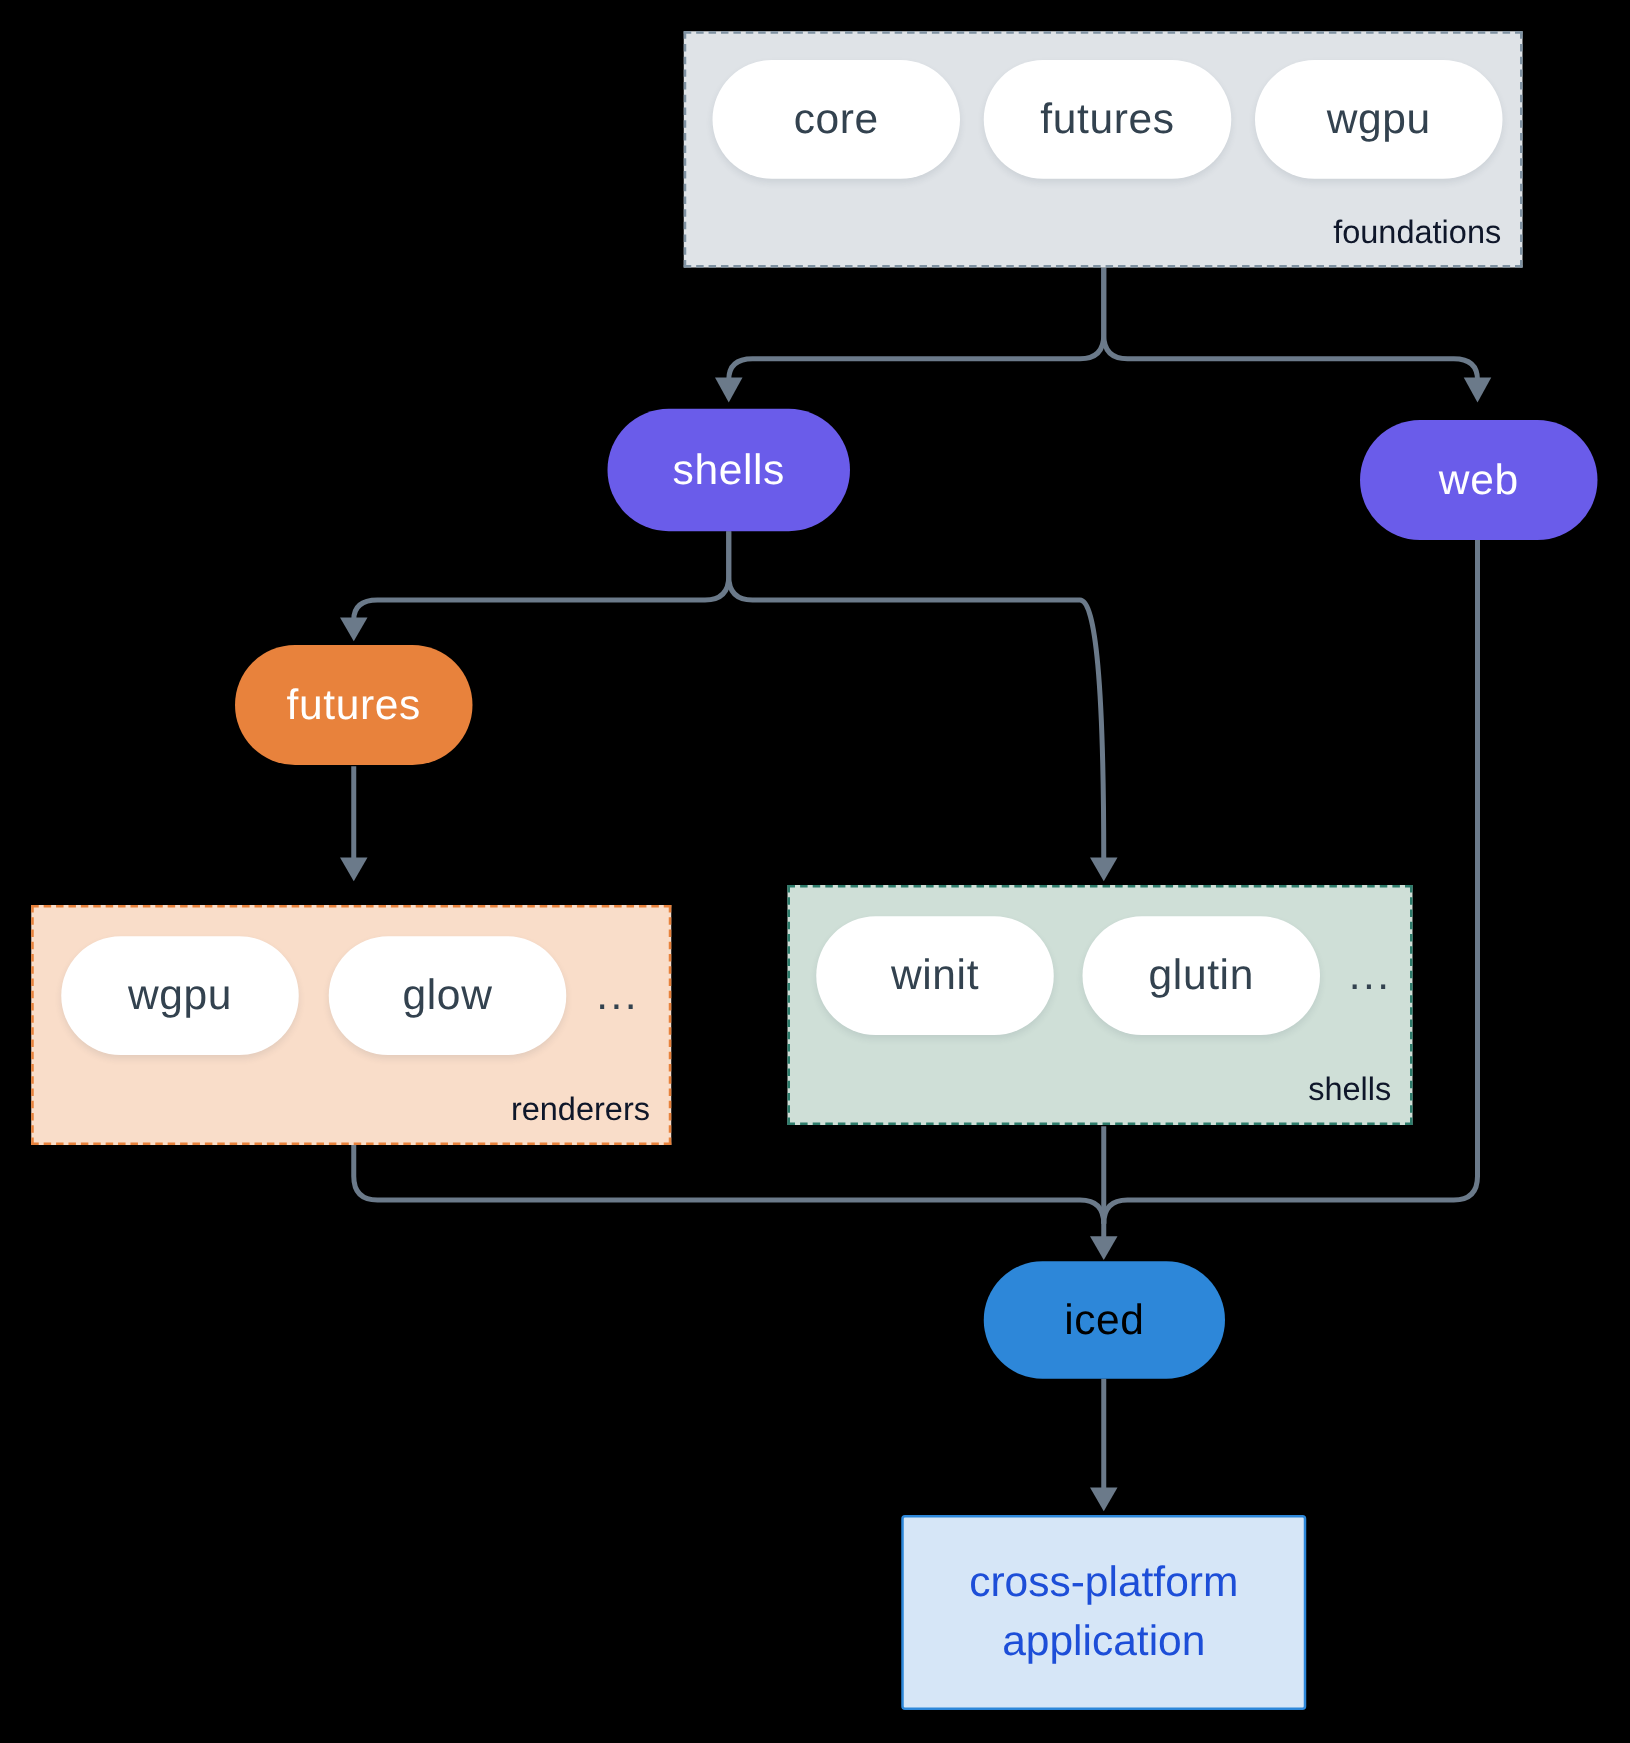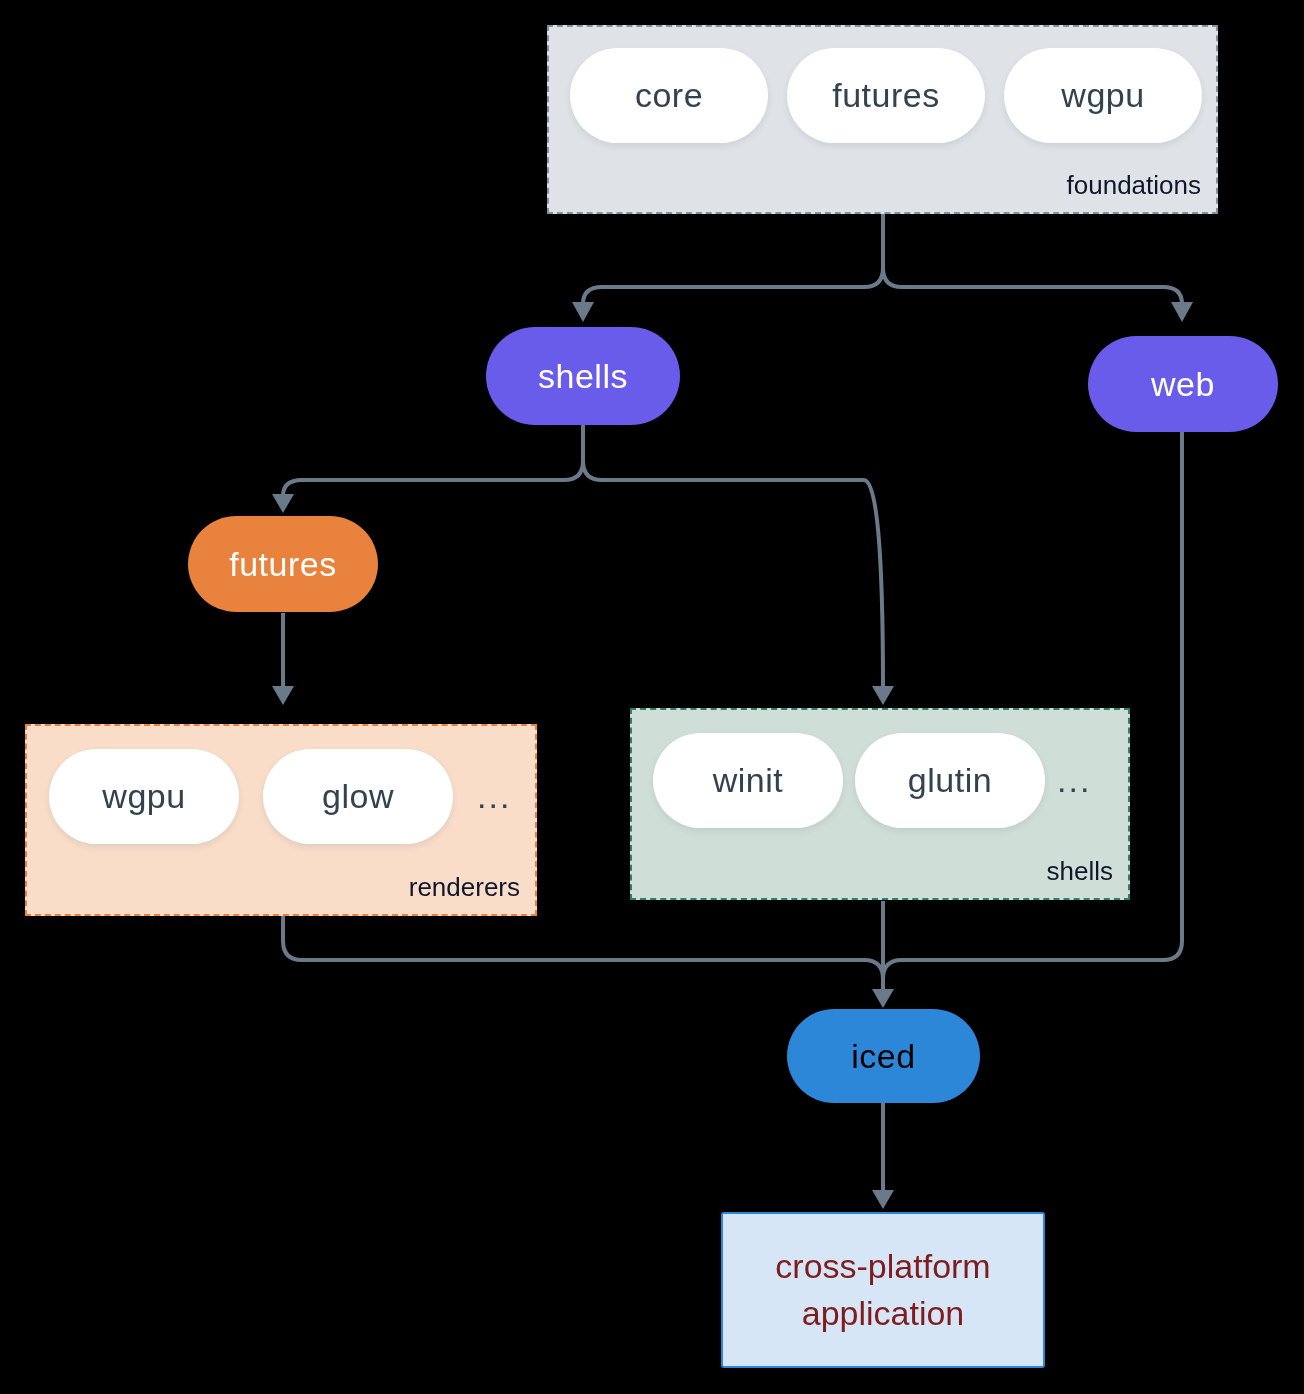--- a/index.html
+++ b/index.html
@@ -39,33 +39,33 @@
     padding:23px 0 0 22px;
   }
   .g-renderers .row{gap:24px;}
   .g-renderers .pill{width:190px;}
 
   .g-shells{
     left:630px;top:708px;width:500px;height:192px;
     background:#cfdfd7;border:2px dashed #2f7d6c;
     padding:23px 0 0 21px;
   }
-  .g-shells .row{gap:12px;}
+  .g-shells .row{gap:23px;}
   .g-shells .pill{width:190px;}
 
   .n-native{left:486px;top:327px;width:194px;height:98px;}
   .n-web{left:1088px;top:336px;width:190px;height:96px;}
   .n-graphics{left:188px;top:516px;width:190px;height:96px;}
   .n-iced{left:787px;top:1009px;width:193px;height:94px;}
 
   .app-box{
     position:absolute;left:721px;top:1212px;width:324px;height:156px;
     box-sizing:border-box;background:#d6e6f7;border:2px solid #2d87d9;border-radius:3px;
     display:flex;align-items:center;justify-content:center;text-align:center;
-    font-size:34px;line-height:47px;color:#7f1d1d;padding:0 28px;
+    font-size:34px;line-height:47px;color:#1d4ed8;padding:0 28px;
   }
 </style>
 </head>
 <body>
 
 <div class="canvas">
 
   <svg class="edges" viewBox="0 0 1304 1394" xmlns="http://www.w3.org/2000/svg">
     <g stroke="#6b7a8a" stroke-width="4" fill="none">
       <path d="M883 214 V268 Q883 287 864 287 H602 Q583 287 583 304"></path>

